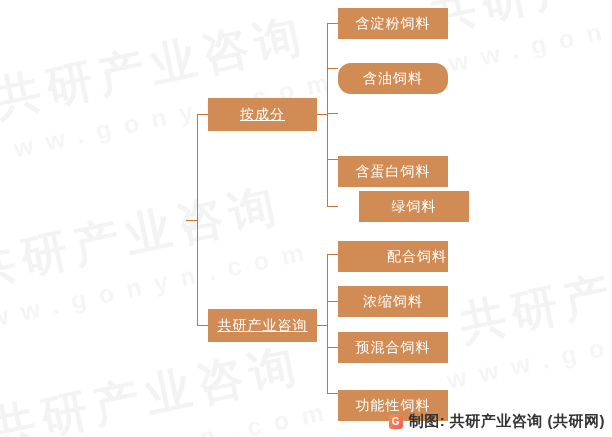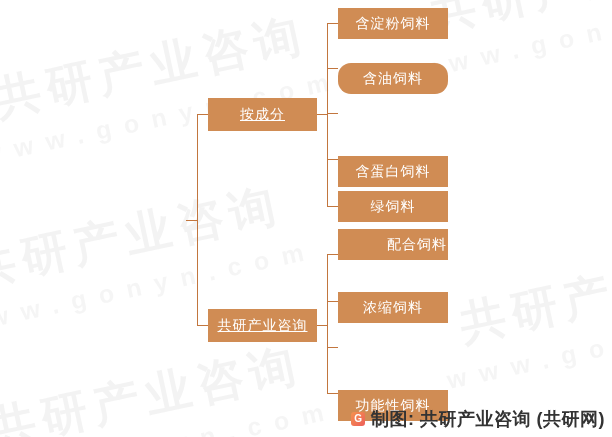--- a/index.html
+++ b/index.html
@@ -55,21 +55,21 @@
     display:flex;align-items:center;
   }
   .credit-icon{
     width:14px;height:14px;border-radius:3px;
     background:linear-gradient(135deg,#F4924E 0%,#ED5F5B 100%);
     color:#ffffff;font-size:10px;font-weight:bold;
     display:flex;align-items:center;justify-content:center;
     margin-right:6px;line-height:1;
   }
   .credit-text{
-    font-size:18px;color:#333333;font-weight:bold;letter-spacing:0.5px;
+    font-size:15px;color:#333333;font-weight:bold;letter-spacing:0.5px;
   }
 </style>
 </head>
 <body>
 
 <div class="stage">
 
   <div class="wm-layer">
     <div class="wm" style="left:-35px;top:75px;">
       <span class="wm-brand">共研产业咨询</span>
@@ -116,24 +116,25 @@
     <div class="ln h" style="left:327px;top:393px;width:11px;"></div>
   </div>
 
 
   <div class="node branch b0">按成分</div>
   <div class="node branch b1">共研产业咨询</div>
 
   <div class="node leaf" style="top:8px;">含淀粉饲料</div>
   <div class="node leaf" style="top:63px;border-radius:13px;">含油饲料</div>
   <div class="node leaf" style="top:156px;">含蛋白饲料</div>
-  <div class="node leaf" style="top:191px;">绿饲料</div>
+  <div class="node leaf" style="top:191px;margin-left:21px;">绿饲料</div>
 
-  <div class="node leaf" style="top:229px;padding-left:48px;">配合饲料</div>
-  <div class="node leaf" style="top:292px;">浓缩饲料</div>
+  <div class="node leaf" style="top:241px;padding-left:48px;">配合饲料</div>
+  <div class="node leaf" style="top:286px;">浓缩饲料</div>
+  <div class="node leaf" style="top:332px;">预混合饲料</div>
   <div class="node leaf" style="top:378px;margin-top:12px;">功能性饲料</div>
 
   <div class="credit">
     <div class="credit-icon">G</div>
     <div class="credit-text">制图: 共研产业咨询 (共研网)</div>
   </div>
 
 </div>
 
 </body></html>

